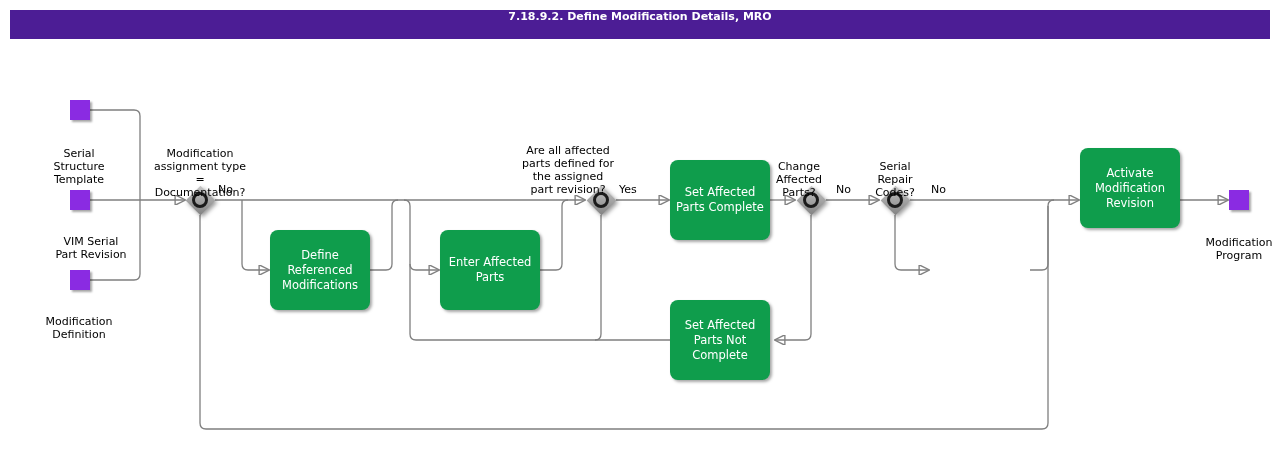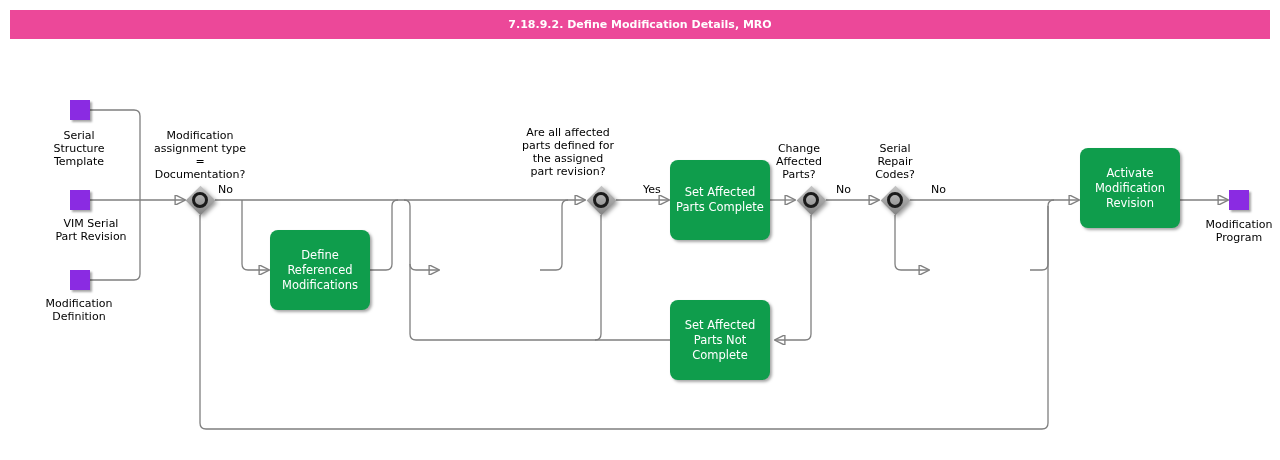--- a/index.html
+++ b/index.html
@@ -2,21 +2,21 @@
 <html><head>
 <meta charset="utf-8">
 <style>
   html,body{margin:0;padding:0;background:#ffffff;}
   .canvas{
     position:relative;width:1280px;height:460px;background:#ffffff;overflow:hidden;
     font-family:"DejaVu Sans","Liberation Sans",sans-serif;color:#000;
   }
   .header{
     position:absolute;left:10px;top:10px;width:1260px;height:29px;
-    background:#ec4899;display:flex;align-items:center;justify-content:center;
+    background:#4c1d95;display:flex;align-items:flex-start;justify-content:center;
   }
   .header span{color:#ffffff;font-size:11px;font-weight:bold;}
   svg.flows{position:absolute;left:0;top:0;}
   svg.flows path{stroke:#7f7f7f;stroke-width:1.3;fill:none;}
   .artifact{
     position:absolute;width:20px;height:20px;background:#8A2BE2;
     box-shadow:2px 2px 2px rgba(0,0,0,0.35);
   }
   .task{
     position:absolute;width:100px;height:80px;background:#0F9D4C;border-radius:8px;
@@ -28,21 +28,21 @@
   .gateway .diamond{
     position:absolute;left:4.5px;top:4.5px;width:21px;height:21px;
     transform:rotate(45deg);background:linear-gradient(135deg,#c6c6c6,#828282);
   }
   .gateway .ring{
     position:absolute;left:7px;top:7px;width:10px;height:10px;
     border:3px solid #1b1b1b;border-radius:50%;
   }
   .nlabel{
     position:absolute;transform:translateX(-50%);text-align:center;
-    white-space:pre-line;font-size:11px;line-height:13px;
+    white-space:pre-line;font-size:11px;line-height:13px;margin-top:18px;
   }
   .blabel{position:absolute;font-size:11px;line-height:12px;}
 </style>
 </head>
 <body>
 
 <div class="canvas">
 
   <div class="header">
     <span>7.18.9.2. Define Modification Details, MRO</span>
@@ -131,27 +131,29 @@
 the assigned
 part revision?</div>
   <div class="nlabel" style="left:799px;top:142px">Change
 Affected
 Parts?</div>
   <div class="nlabel" style="left:895px;top:142px">Serial
 Repair
 Codes?</div>
 
   <div class="blabel" style="left:218px;top:184px">No</div>
-  <div class="blabel" style="left:643px;top:184px">Yes</div>
+  <div class="blabel" style="left:619px;top:184px">Yes</div>
   <div class="blabel" style="left:836px;top:184px">No</div>
   <div class="blabel" style="left:931px;top:184px">No</div>
 
   <div class="task" style="left:270px;top:230px">Define
 Referenced
 Modifications</div>
+  <div class="task" style="left:440px;top:230px">Enter Affected
+Parts</div>
   <div class="task" style="left:670px;top:160px">Set Affected
 Parts Complete</div>
   <div class="task" style="left:670px;top:300px">Set Affected
 Parts Not
 Complete</div>
   <div class="task" style="left:1080px;top:148px">Activate
 Modification
 Revision</div>
 
 </div>

